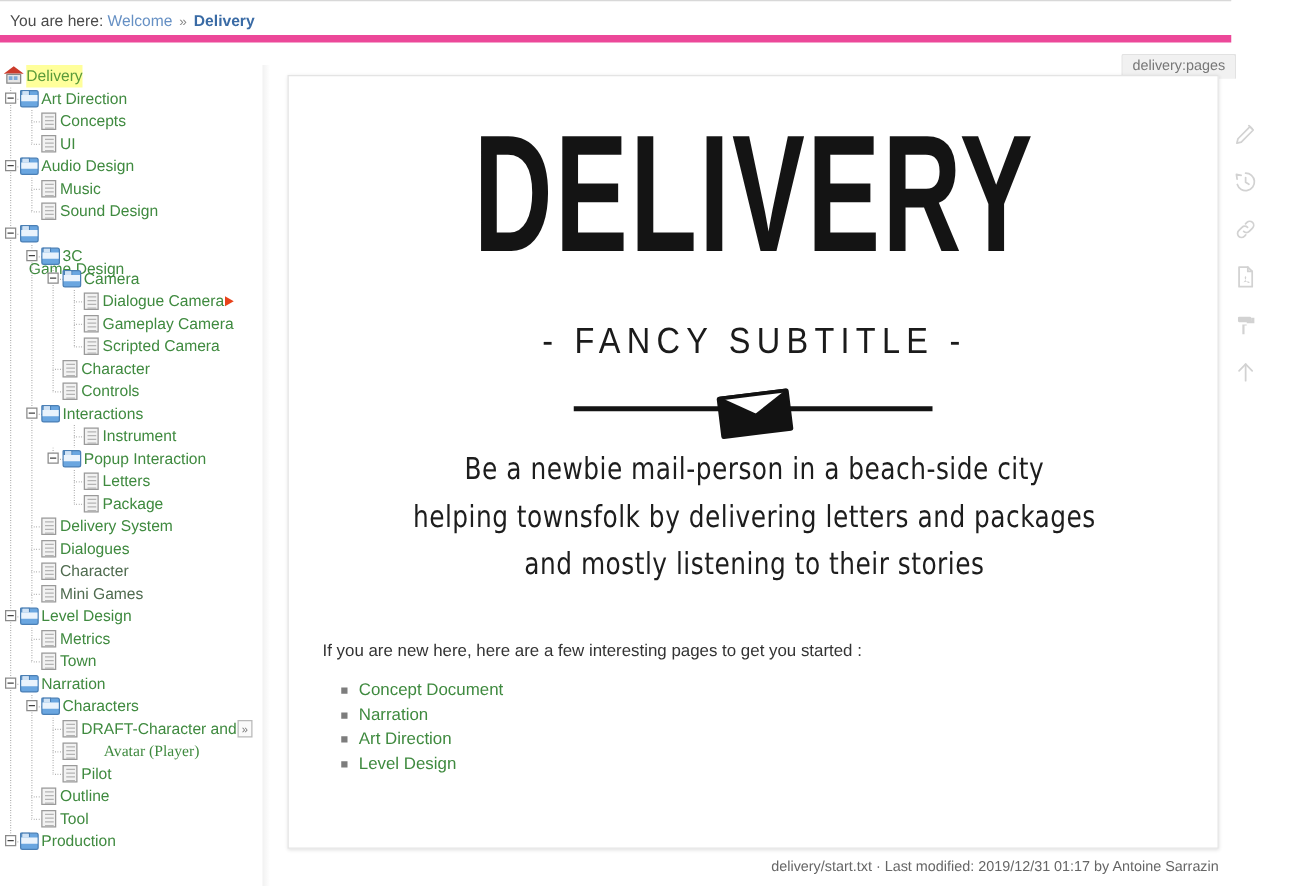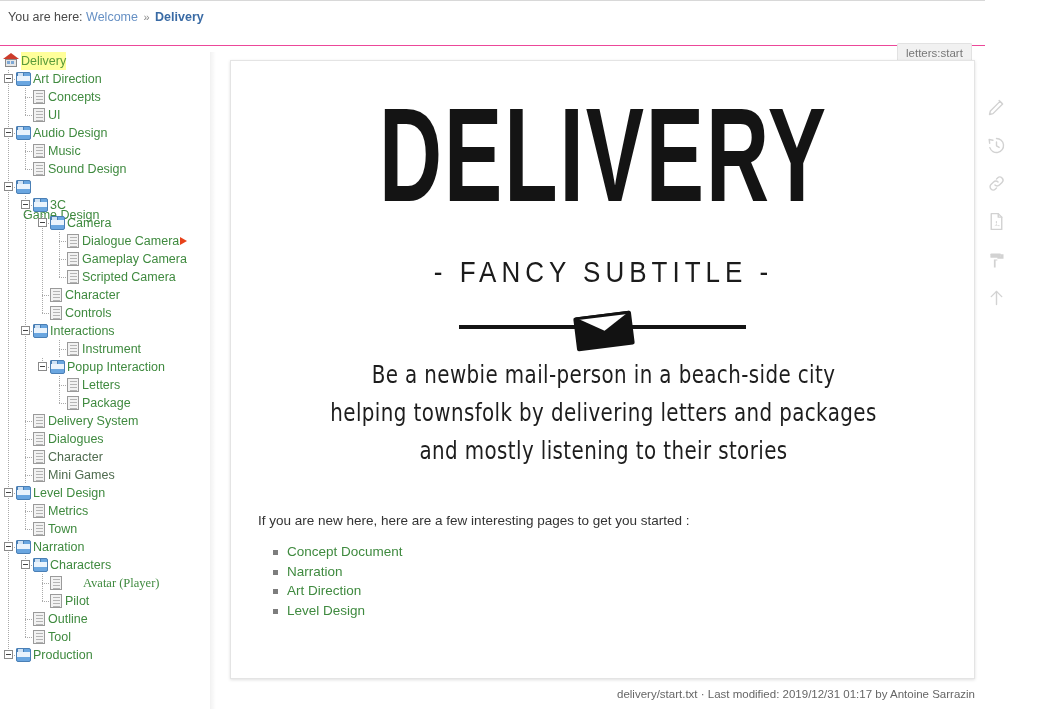--- a/index.html
+++ b/index.html
@@ -5,22 +5,22 @@
   html,body{margin:0;padding:0;}
   body{
     width:1041px;height:709px;overflow:hidden;position:relative;
     background:#fff;
     font-family:"Liberation Sans",sans-serif;
     font-size:12px;color:#333;
   }
 
   
   #breadcrumb-bar{
-    position:absolute;left:0;top:0;width:985px;height:46px;
-    border-top:1px solid #d8d8d8;border-bottom:1px solid #ec4899;
+    position:absolute;left:0;top:0;width:985px;height:34px;
+    border-top:1px solid #d8d8d8;border-bottom:6px solid #ec4899;
     box-sizing:border-box;
   }
   #breadcrumb{
     position:absolute;left:8px;top:9px;
     font-size:12.5px;color:#555;white-space:nowrap;
   }
   #breadcrumb .bc-label{color:#4a4a4a;}
   #breadcrumb a{color:#6690c4;text-decoration:none;}
   #breadcrumb .bc-sep{color:#888;font-size:11px;margin:0 2px;}
   #breadcrumb a.bc-current{color:#3a6ba5;font-weight:bold;}
@@ -423,20 +423,28 @@
       <div class="elbow cont" style="left: 25px;"></div>
       <div class="expander" style="left: 21px;"></div>
       <div class="ico ico-folder" style="left: 33px;"></div>
       <a href="#" class="tree-label" style="left: 50px;">Characters</a>
     </div>
     <div class="tree-row">
       <div class="vline" style="left: 8px;"></div>
       <div class="vline" style="left: 25px;"></div>
       <div class="elbow cont" style="left: 42px;"></div>
       <div class="ico ico-page" style="left: 50px;"></div>
+      <a href="#" class="tree-label" style="left: 65px;">DRAFT-Character and</a>
+      <div class="overflow-box" style="left: 190px;">»</div>
+    </div>
+    <div class="tree-row">
+      <div class="vline" style="left: 8px;"></div>
+      <div class="vline" style="left: 25px;"></div>
+      <div class="elbow cont" style="left: 42px;"></div>
+      <div class="ico ico-page" style="left: 50px;"></div>
       <a href="#" class="tree-label" style="left: 83px; font-family: Liberation Serif, serif;">Avatar (Player)</a>
     </div>
     <div class="tree-row">
       <div class="vline" style="left: 8px;"></div>
       <div class="vline" style="left: 25px;"></div>
       <div class="elbow" style="left: 42px;"></div>
       <div class="ico ico-page" style="left: 50px;"></div>
       <a href="#" class="tree-label" style="left: 65px;">Pilot</a>
     </div>
     <div class="tree-row">
@@ -452,21 +460,21 @@
       <a href="#" class="tree-label" style="left: 48px;">Tool</a>
     </div>
     <div class="tree-row">
       <div class="elbow" style="left: 8px;"></div>
       <div class="expander" style="left: 4px;"></div>
       <div class="ico ico-folder" style="left: 16px;"></div>
       <a href="#" class="tree-label" style="left: 33px;">Production</a>
     </div>
   </div>
 
-<div id="page-tab">letters:start</div>
+<div id="page-tab">delivery:pages</div>
 
 <div id="content-panel">
 
   <div id="hero">
     <div class="hero-title">DELIVERY</div>
     <div class="hero-sub">- FANCY SUBTITLE -</div>
     <div class="hero-rule">
       <div class="ln l"></div>
       <div class="ln r"></div>
       <div class="env">

